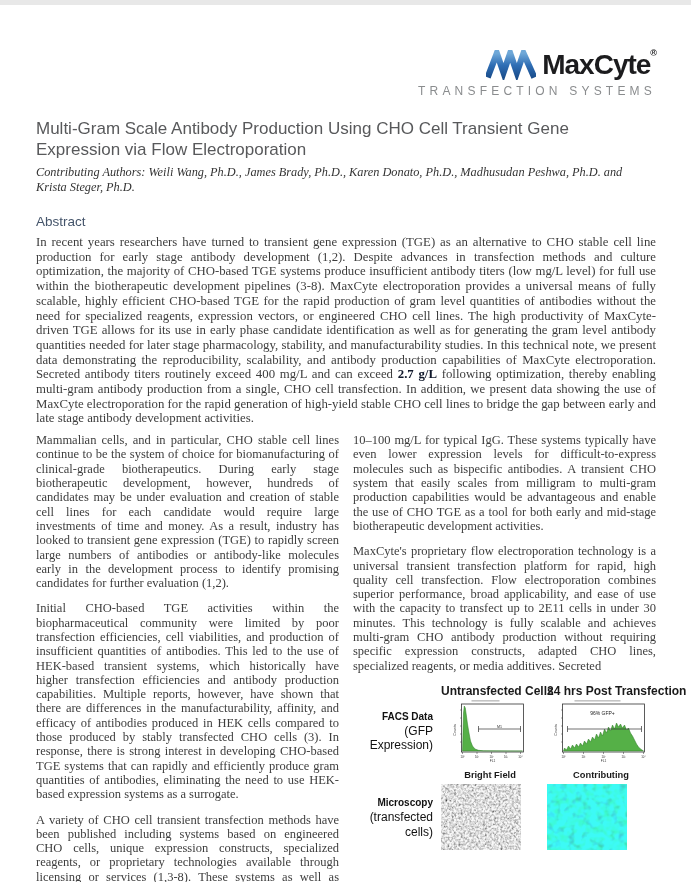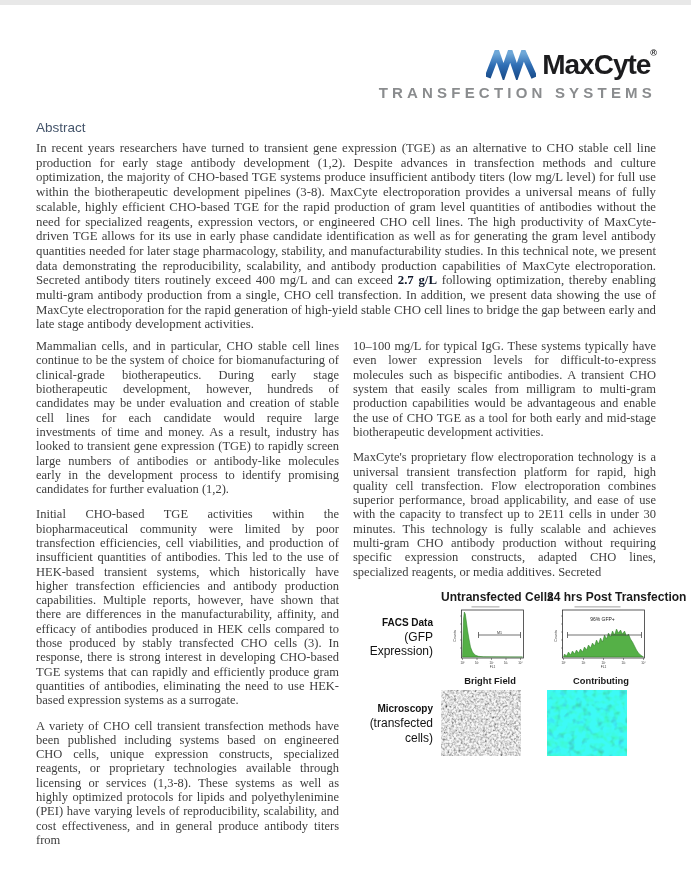--- a/index.html
+++ b/index.html
@@ -13,22 +13,22 @@
   
   .header{padding-top:45px; display:flex; flex-direction:column; align-items:flex-end;}
   .logo-row{display:flex; align-items:center; gap:6px;}
   .logo-mark{display:block;}
   .logo-text{
     font-family:"Liberation Sans", sans-serif; font-weight:bold;
     font-size:28px; color:#1c1c1e; letter-spacing:-1px; line-height:1;
   }
   .logo-reg{font-size:9px; vertical-align:top; position:relative; top:-2px; font-weight:bold;}
   .logo-tagline{
-    font-family:"Liberation Sans", sans-serif; font-size:15px; color:#8a8c8e;
-    letter-spacing:4.2px; margin-top:4px; font-weight:bold;
+    font-family:"Liberation Sans", sans-serif; font-size:12px; color:#8a8c8e;
+    letter-spacing:4.2px; margin-top:4px; font-weight:normal;
   }
 
   
   .title{
     margin-top:20px; font-family:"Liberation Sans", sans-serif;
     font-size:17px; line-height:21px; color:#58595b;
   }
   .authors{margin-top:5px; font-style:italic; font-size:12.3px; color:#333;}
 
   
@@ -82,20 +82,22 @@
               <stop offset="1" stop-color="#1b4e8c"></stop>
             </linearGradient>
           </defs>
           <path d="M2 32 L13 3 L21 26 L29 3 L37 26 L45 3 L58 32" fill="none" stroke="url(#lg-blue)" stroke-width="7.5"></path>
         </svg>
         <span class="logo-text"><span>MaxCyte</span><span class="logo-reg">®</span></span>
       </div>
       <div class="logo-tagline">TRANSFECTION SYSTEMS</div>
     </div>
 
+    <div class="title">Multi-Gram Scale Antibody Production Using CHO Cell Transient Gene Expression via Flow Electroporation</div>
+    <div class="authors">Contributing Authors: Weili Wang, Ph.D., James Brady, Ph.D., Karen Donato, Ph.D., Madhusudan Peshwa, Ph.D. and Krista Steger, Ph.D.</div>
 
     <div class="sec-head">Abstract</div>
     <div class="abstract-body"><span>In recent years researchers have turned to transient gene expression (TGE) as an alternative to CHO stable cell line production for early stage antibody development (1,2). Despite advances in transfection methods and culture optimization, the majority of CHO-based TGE systems produce insufficient antibody titers (low mg/L level) for full use within the biotherapeutic development pipelines (3-8). MaxCyte electroporation provides a universal means of fully scalable, highly efficient CHO-based TGE for the rapid production of gram level quantities of antibodies without the need for specialized reagents, expression vectors, or engineered CHO cell lines. The high productivity of MaxCyte-driven TGE allows for its use in early phase candidate identification as well as for generating the gram level antibody quantities needed for later stage pharmacology, stability, and manufacturability studies. In this technical note, we present data demonstrating the reproducibility, scalability, and antibody production capabilities of MaxCyte electroporation. Secreted antibody titers routinely exceed 400 mg/L and can exceed </span><b>2.7 g/L</b><span> following optimization, thereby enabling multi-gram antibody production from a single, CHO cell transfection. In addition, we present data showing the use of MaxCyte electroporation for the rapid generation of high-yield stable CHO cell lines to bridge the gap between early and late stage antibody development activities.</span></div>
 
 
     <div class="cols">
       <div class="col">
         <p>Mammalian cells, and in particular, CHO stable cell lines continue to be the system of choice for biomanufacturing of clinical-grade biotherapeutics. During early stage biotherapeutic development, however, hundreds of candidates may be under evaluation and creation of stable cell lines for each candidate would require large investments of time and money. As a result, industry has looked to transient gene expression (TGE) to rapidly screen large numbers of antibodies or antibody-like molecules early in the development process to identify promising candidates for further evaluation (1,2).</p>
         <p>Initial CHO-based TGE activities within the biopharmaceutical community were limited by poor transfection efficiencies, cell viabilities, and production of insufficient quantities of antibodies. This led to the use of HEK-based transient systems, which historically have higher transfection efficiencies and antibody production capabilities.  Multiple reports, however, have shown that there are differences in the manufacturability, affinity, and efficacy of antibodies produced in HEK cells compared to those produced by stably transfected CHO cells (3).  In response, there is strong interest in developing CHO-based TGE systems that can rapidly and efficiently produce gram quantities of antibodies, eliminating the need to use HEK-based expression systems as a surrogate.</p>
         <p>A variety of CHO cell transient transfection methods have been published including systems based on engineered CHO cells, unique expression constructs, specialized reagents, or proprietary technologies available through licensing or services (1,3-8).  These systems as well as highly optimized protocols for lipids and polyethylenimine (PEI) have varying levels of reproducibility, scalability, and cost effectiveness, and in general produce antibody titers from</p>

